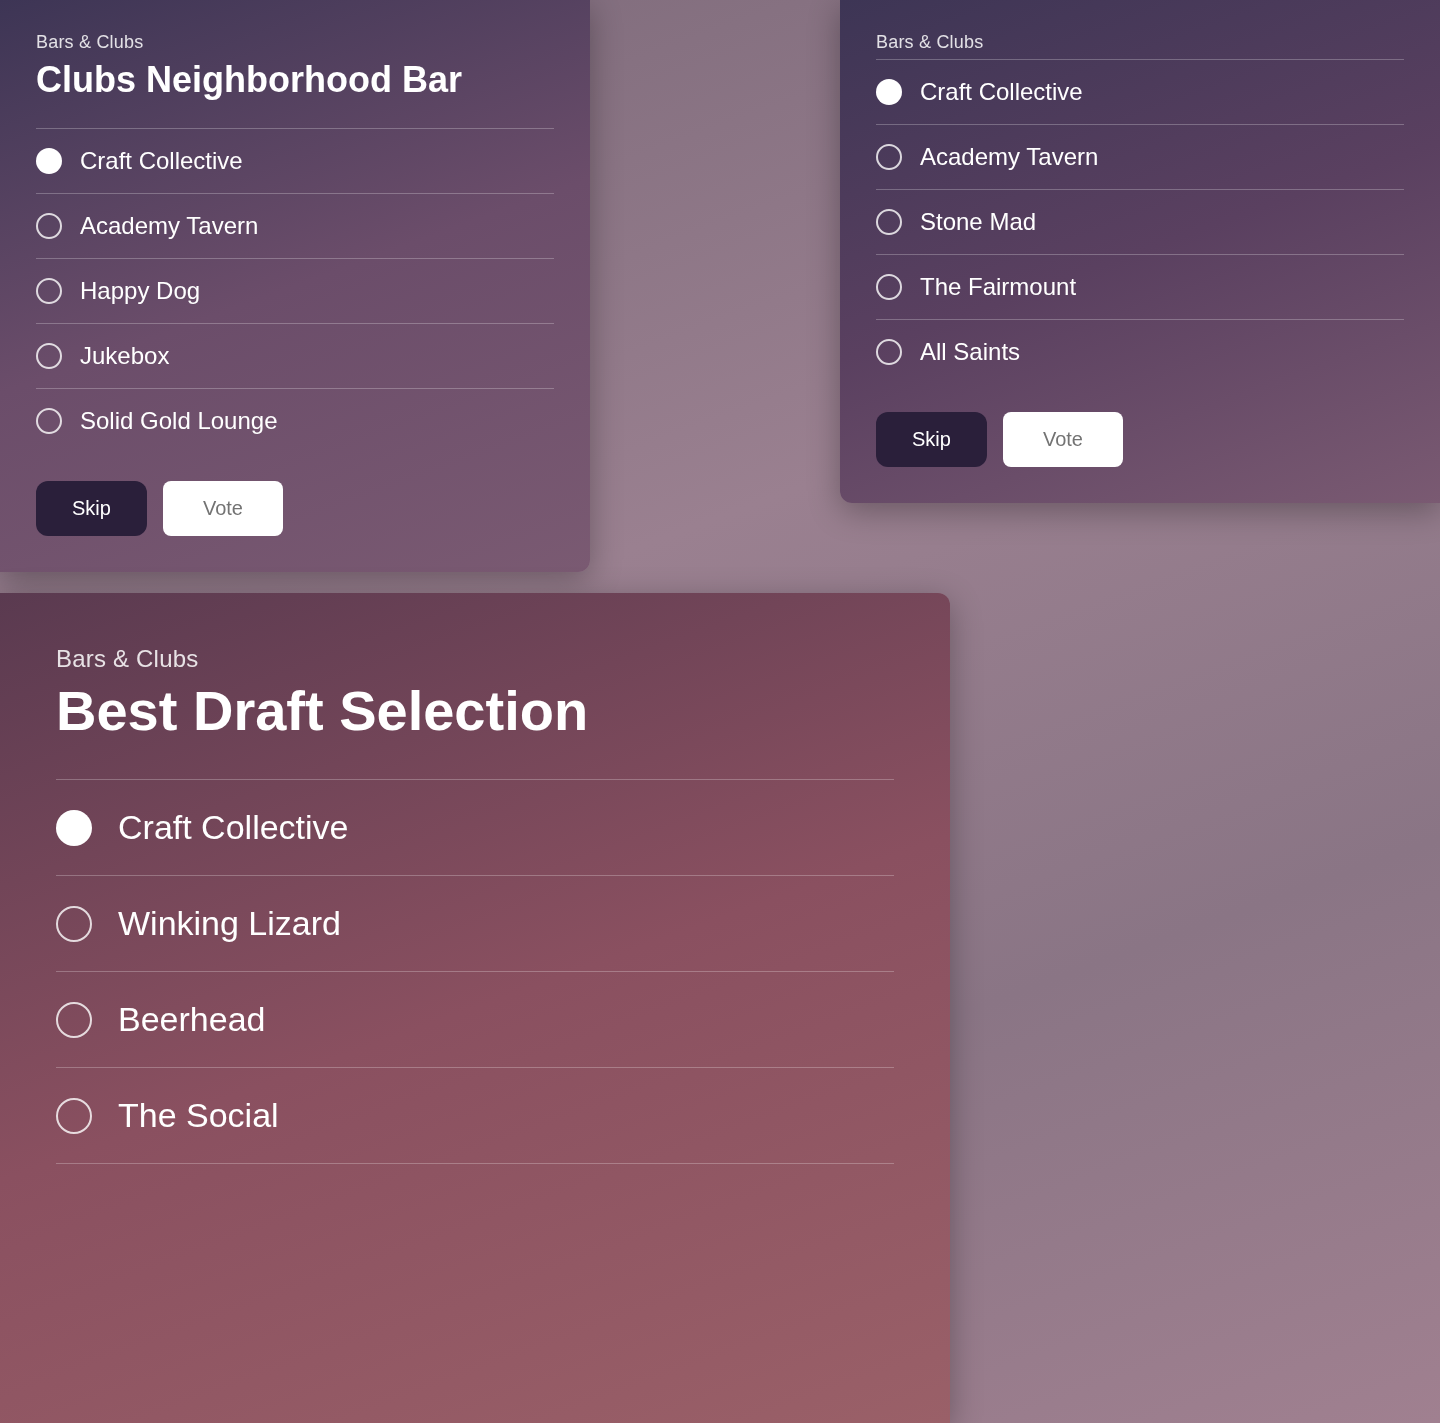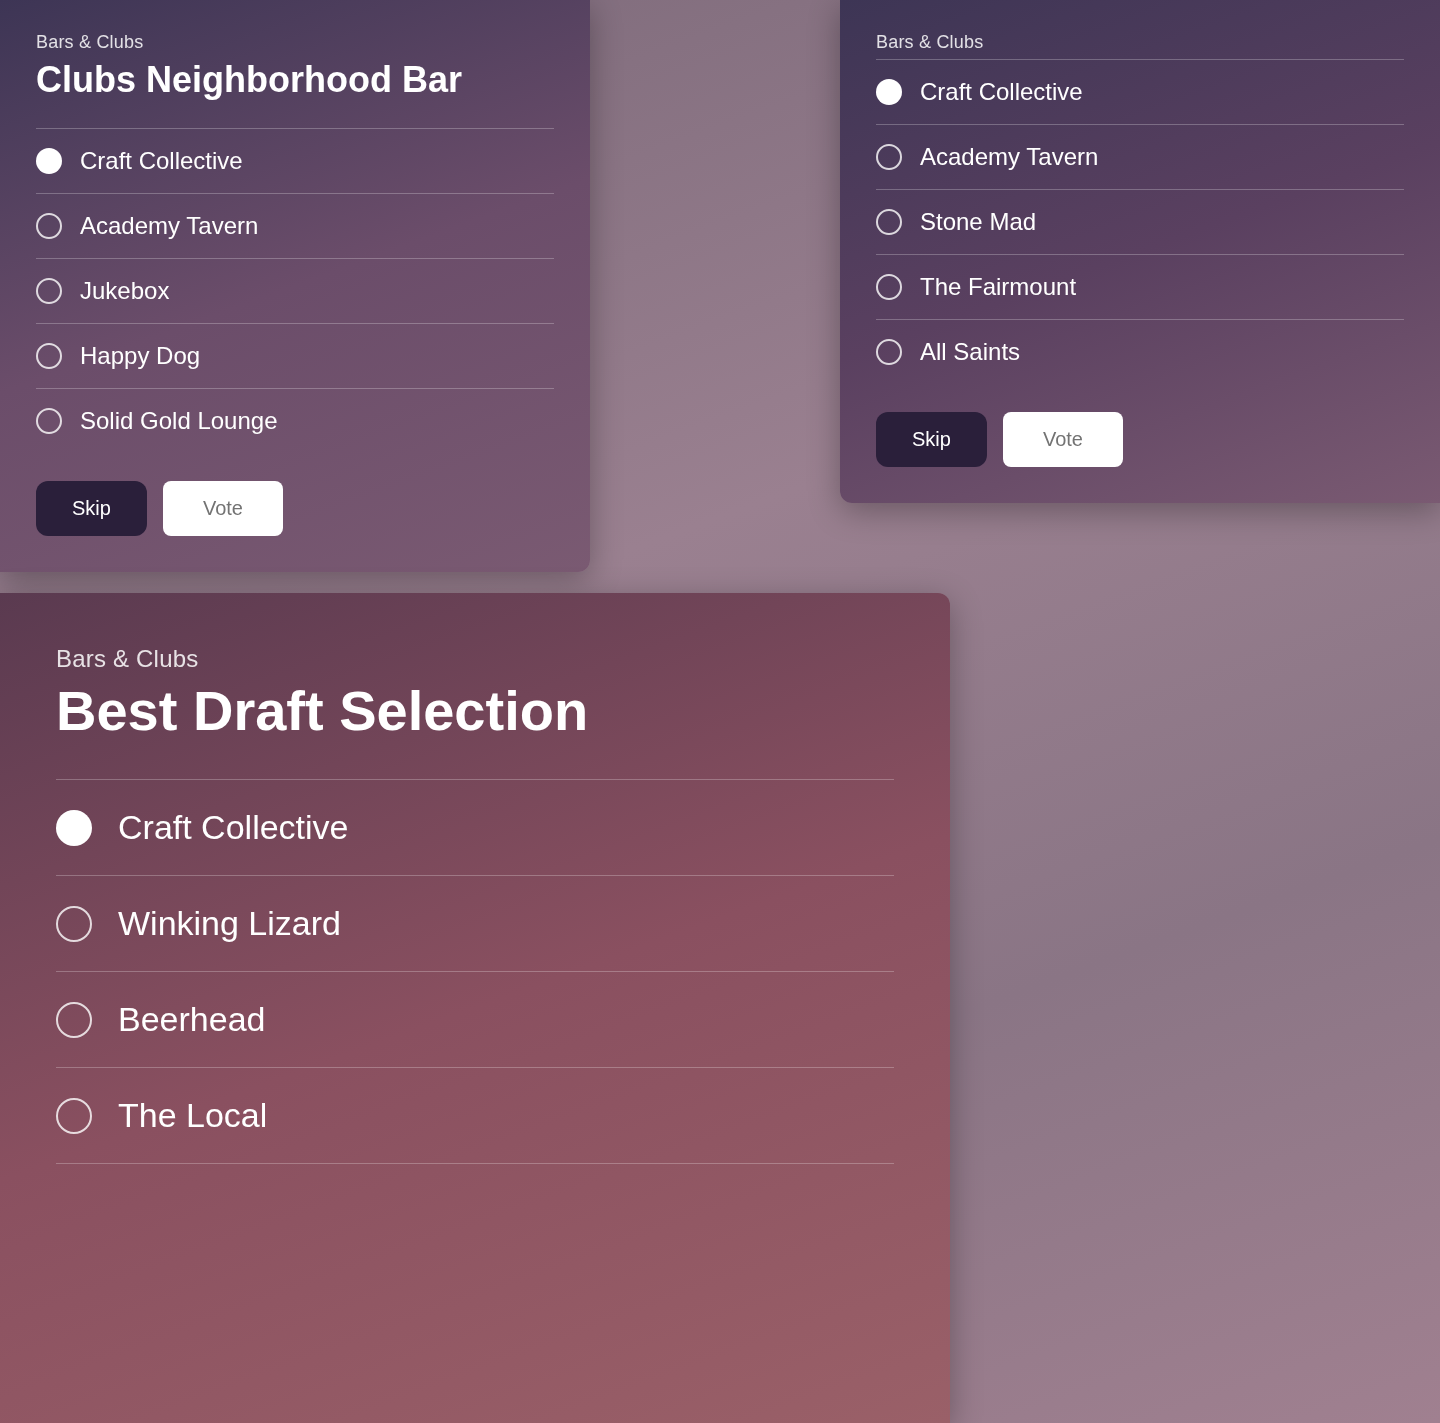--- a/index.html
+++ b/index.html
@@ -166,25 +166,25 @@
     <div class="option-row">
       <div class="radio-icon radio-filled"></div>
       <span class="option-text">Craft Collective</span>
     </div>
     <div class="option-row">
       <div class="radio-icon radio-empty"></div>
       <span class="option-text">Academy Tavern</span>
     </div>
     <div class="option-row">
       <div class="radio-icon radio-empty"></div>
+      <span class="option-text">Happy Dog</span>
+    </div>
+    <div class="option-row">
+      <div class="radio-icon radio-empty"></div>
       <span class="option-text">Jukebox</span>
-    </div>
-    <div class="option-row">
-      <div class="radio-icon radio-empty"></div>
-      <span class="option-text">Happy Dog</span>
     </div>
     <div class="option-row">
       <div class="radio-icon radio-empty"></div>
       <span class="option-text">Solid Gold Lounge</span>
     </div>
 
     <div class="button-row">
       <button class="btn-skip">Skip</button>
       <button class="btn-vote">Vote</button>
     </div>
@@ -235,16 +235,16 @@
     <div class="option-row" style="padding: 28px 0;">
       <div class="radio-icon radio-empty" style="width: 36px; height: 36px; margin-right: 26px;"></div>
       <span class="option-text option-text-large">Winking Lizard</span>
     </div>
     <div class="option-row" style="padding: 28px 0;">
       <div class="radio-icon radio-empty" style="width: 36px; height: 36px; margin-right: 26px;"></div>
       <span class="option-text option-text-large">Beerhead</span>
     </div>
     <div class="option-row" style="padding: 28px 0;">
       <div class="radio-icon radio-empty" style="width: 36px; height: 36px; margin-right: 26px;"></div>
-      <span class="option-text option-text-large">The Local</span>
+      <span class="option-text option-text-large">The Social</span>
     </div>
   </div>
 </div>
 
 </body></html>

